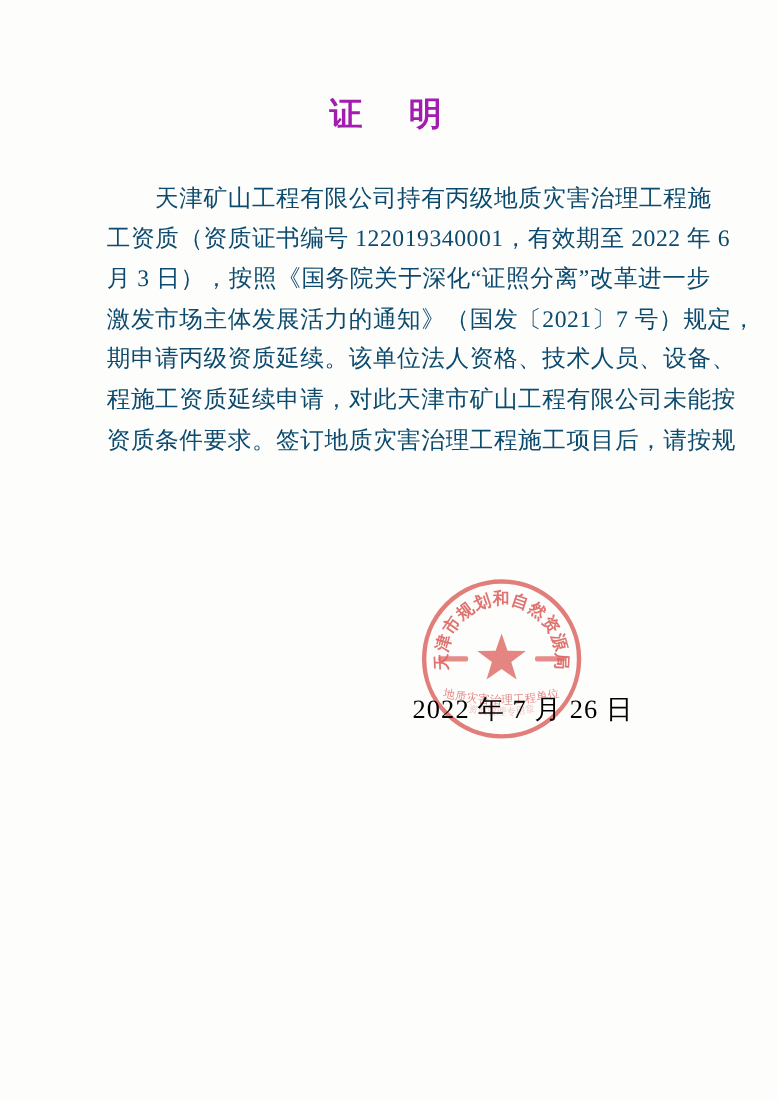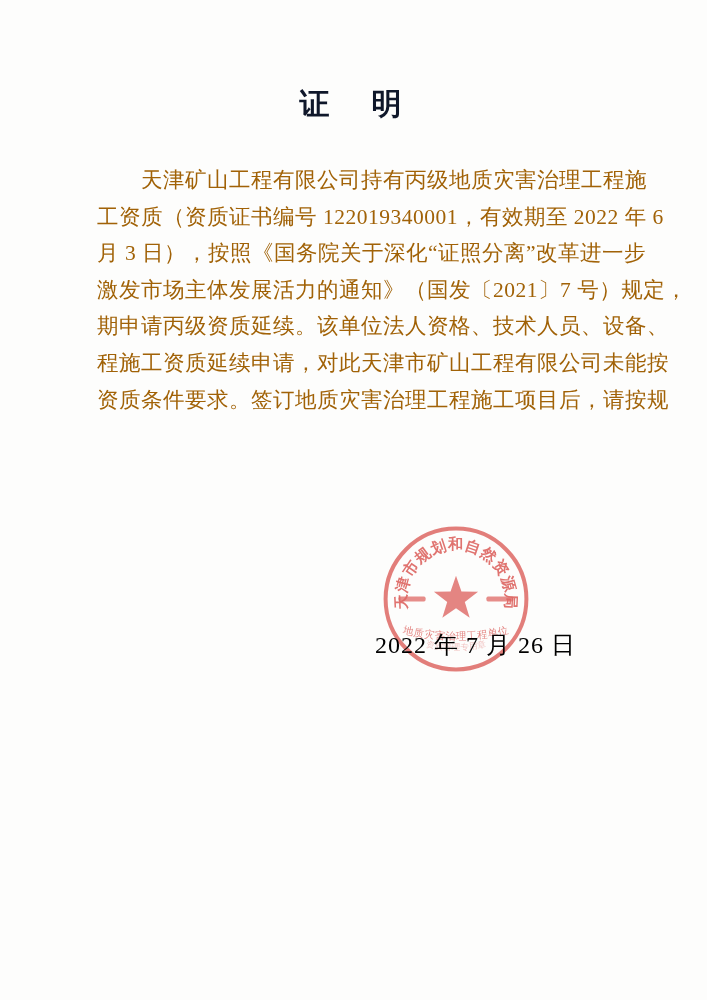--- a/index.html
+++ b/index.html
@@ -16,32 +16,32 @@
   }
   .title {
     position: absolute;
     top: 84px;
     left: 0;
     width: 100%;
     text-align: center;
     font-size: 30px;
     font-weight: 600;
     letter-spacing: 6px;
-    color: #0f172a;
+    color: #a21caf;
   }
   .body-text {
     position: absolute;
     top: 162px;
     left: 97px;
     width: 516px;
   }
   .body-line {
     font-size: 21.5px;
     line-height: 36.6px;
-    color: #a16207;
+    color: #0c4a6e;
     text-align: justify;
     text-align-last: justify;
     white-space: nowrap;
     letter-spacing: 0.5px;
   }
   .body-line.first { text-indent: 44px; }
   .body-line.last { text-align-last: left; }
   .seal {
     position: absolute;
     left: 376px;

